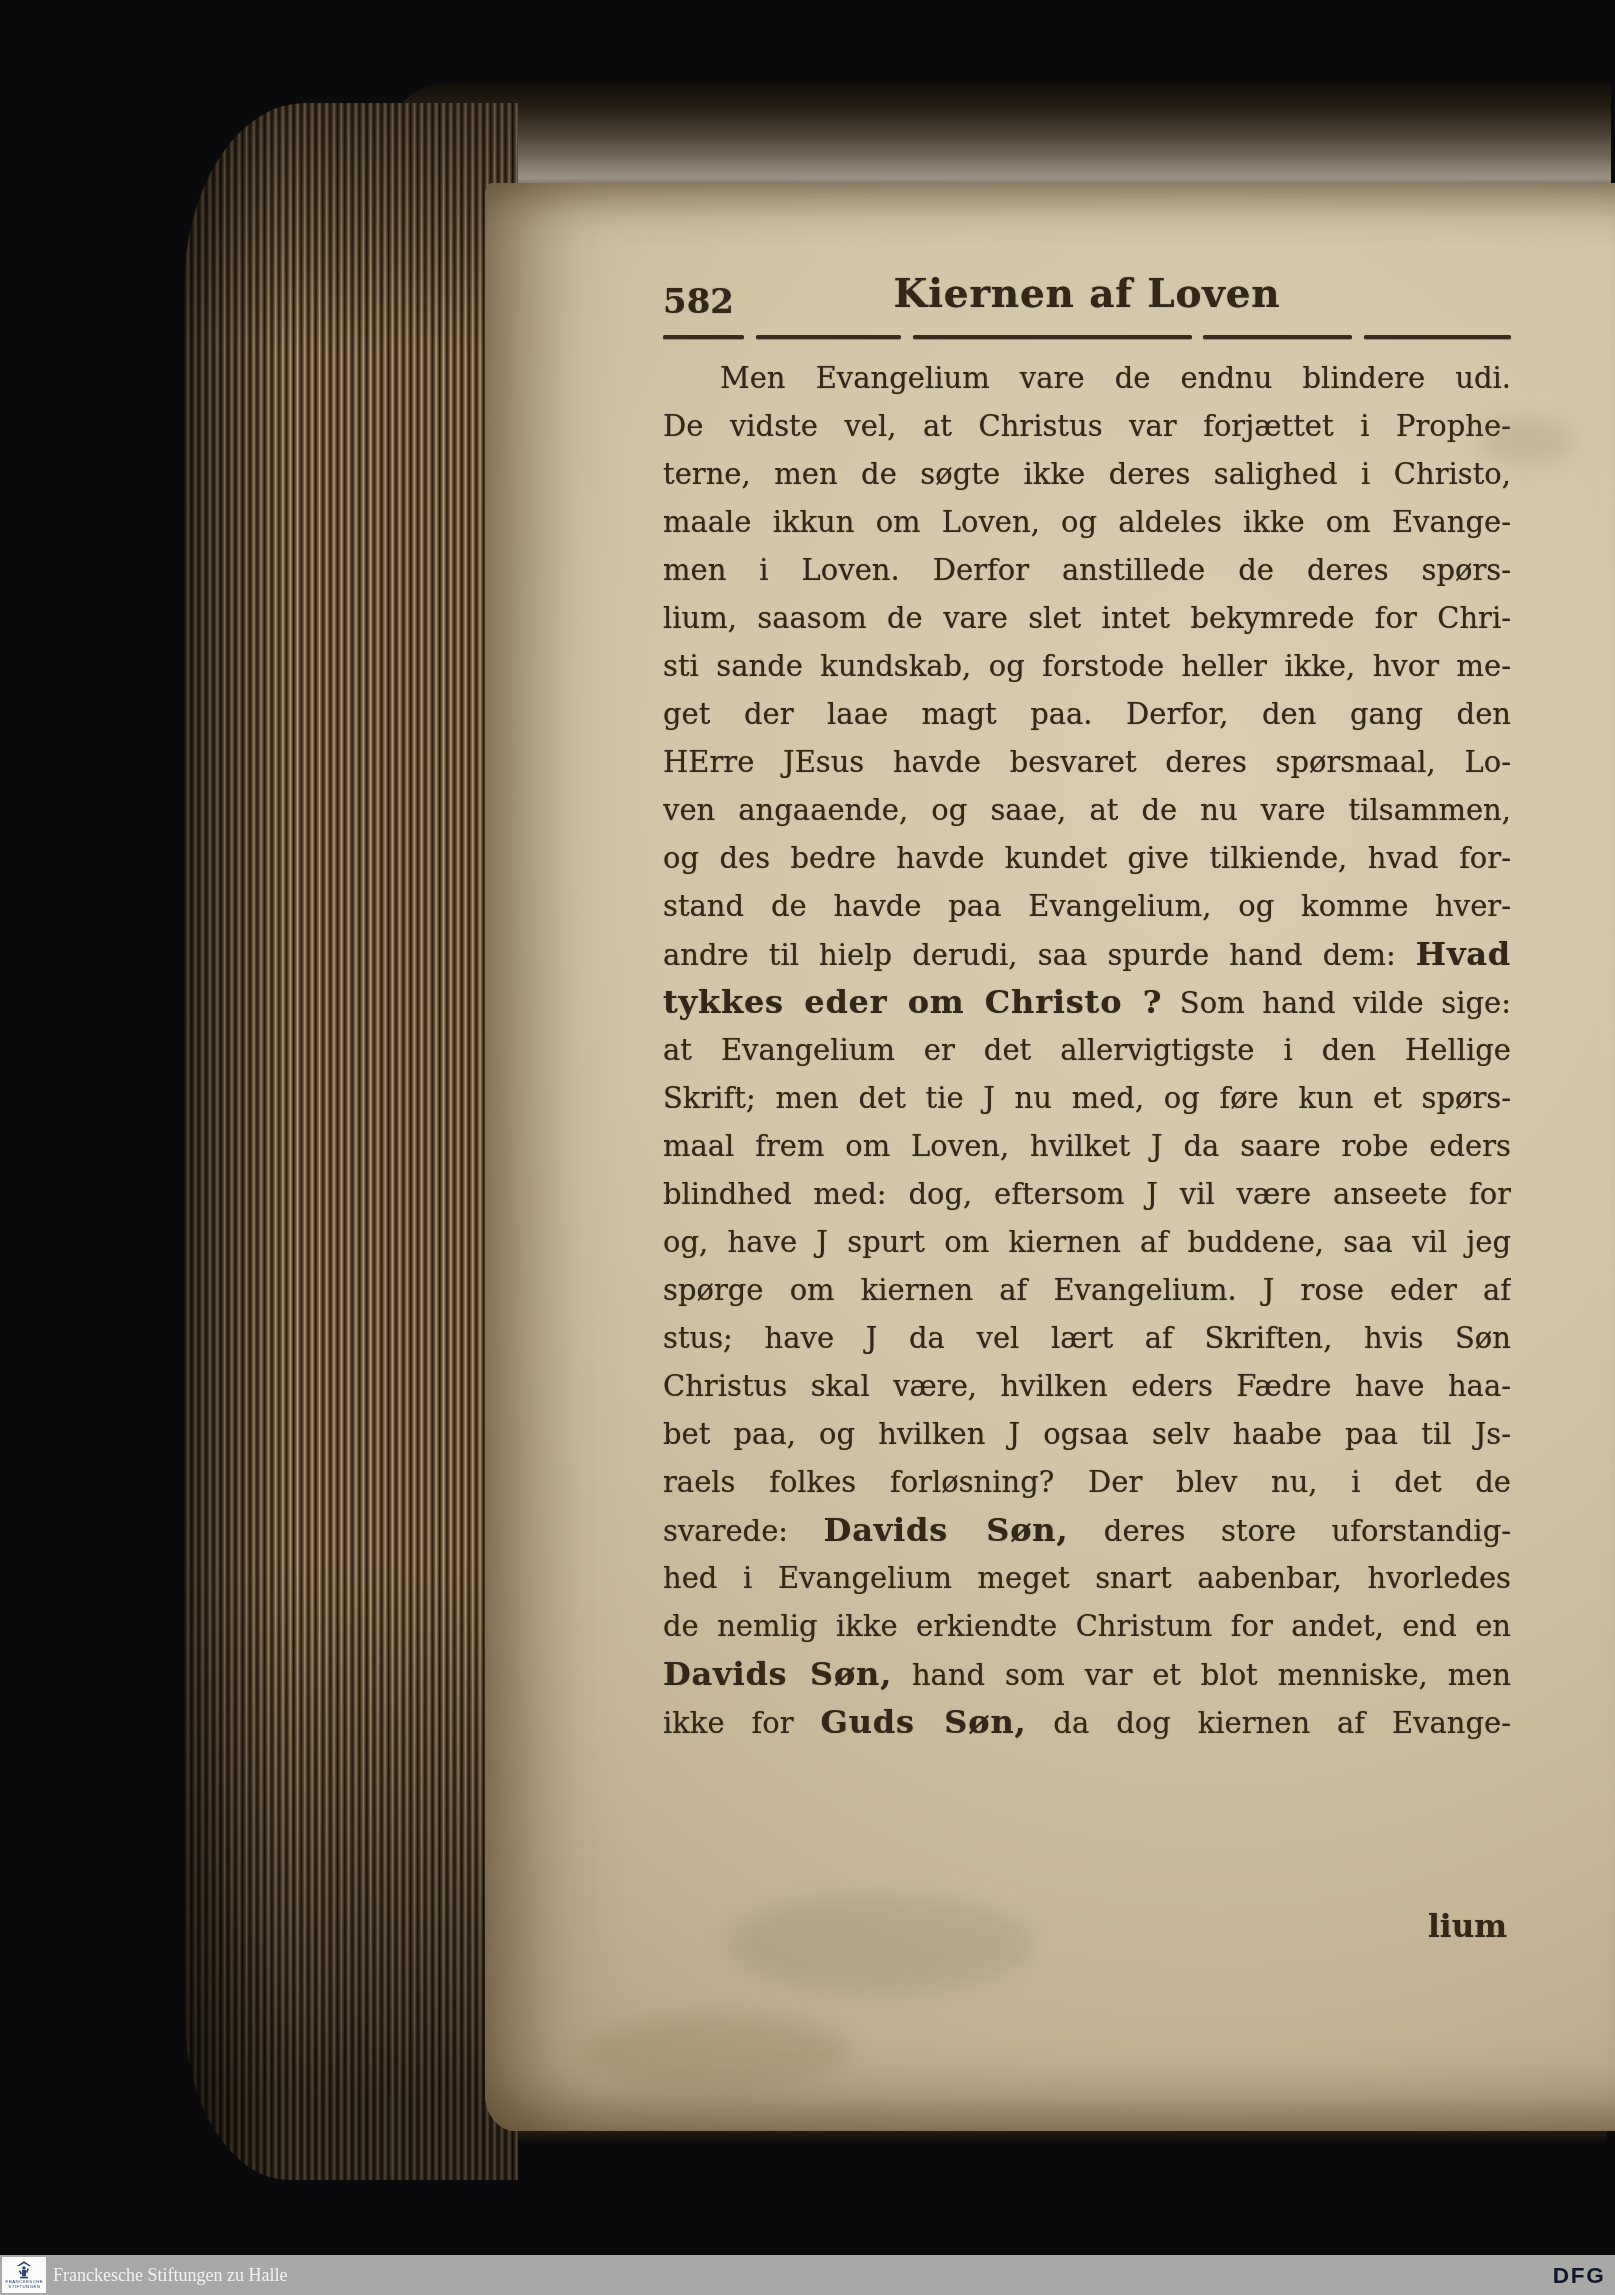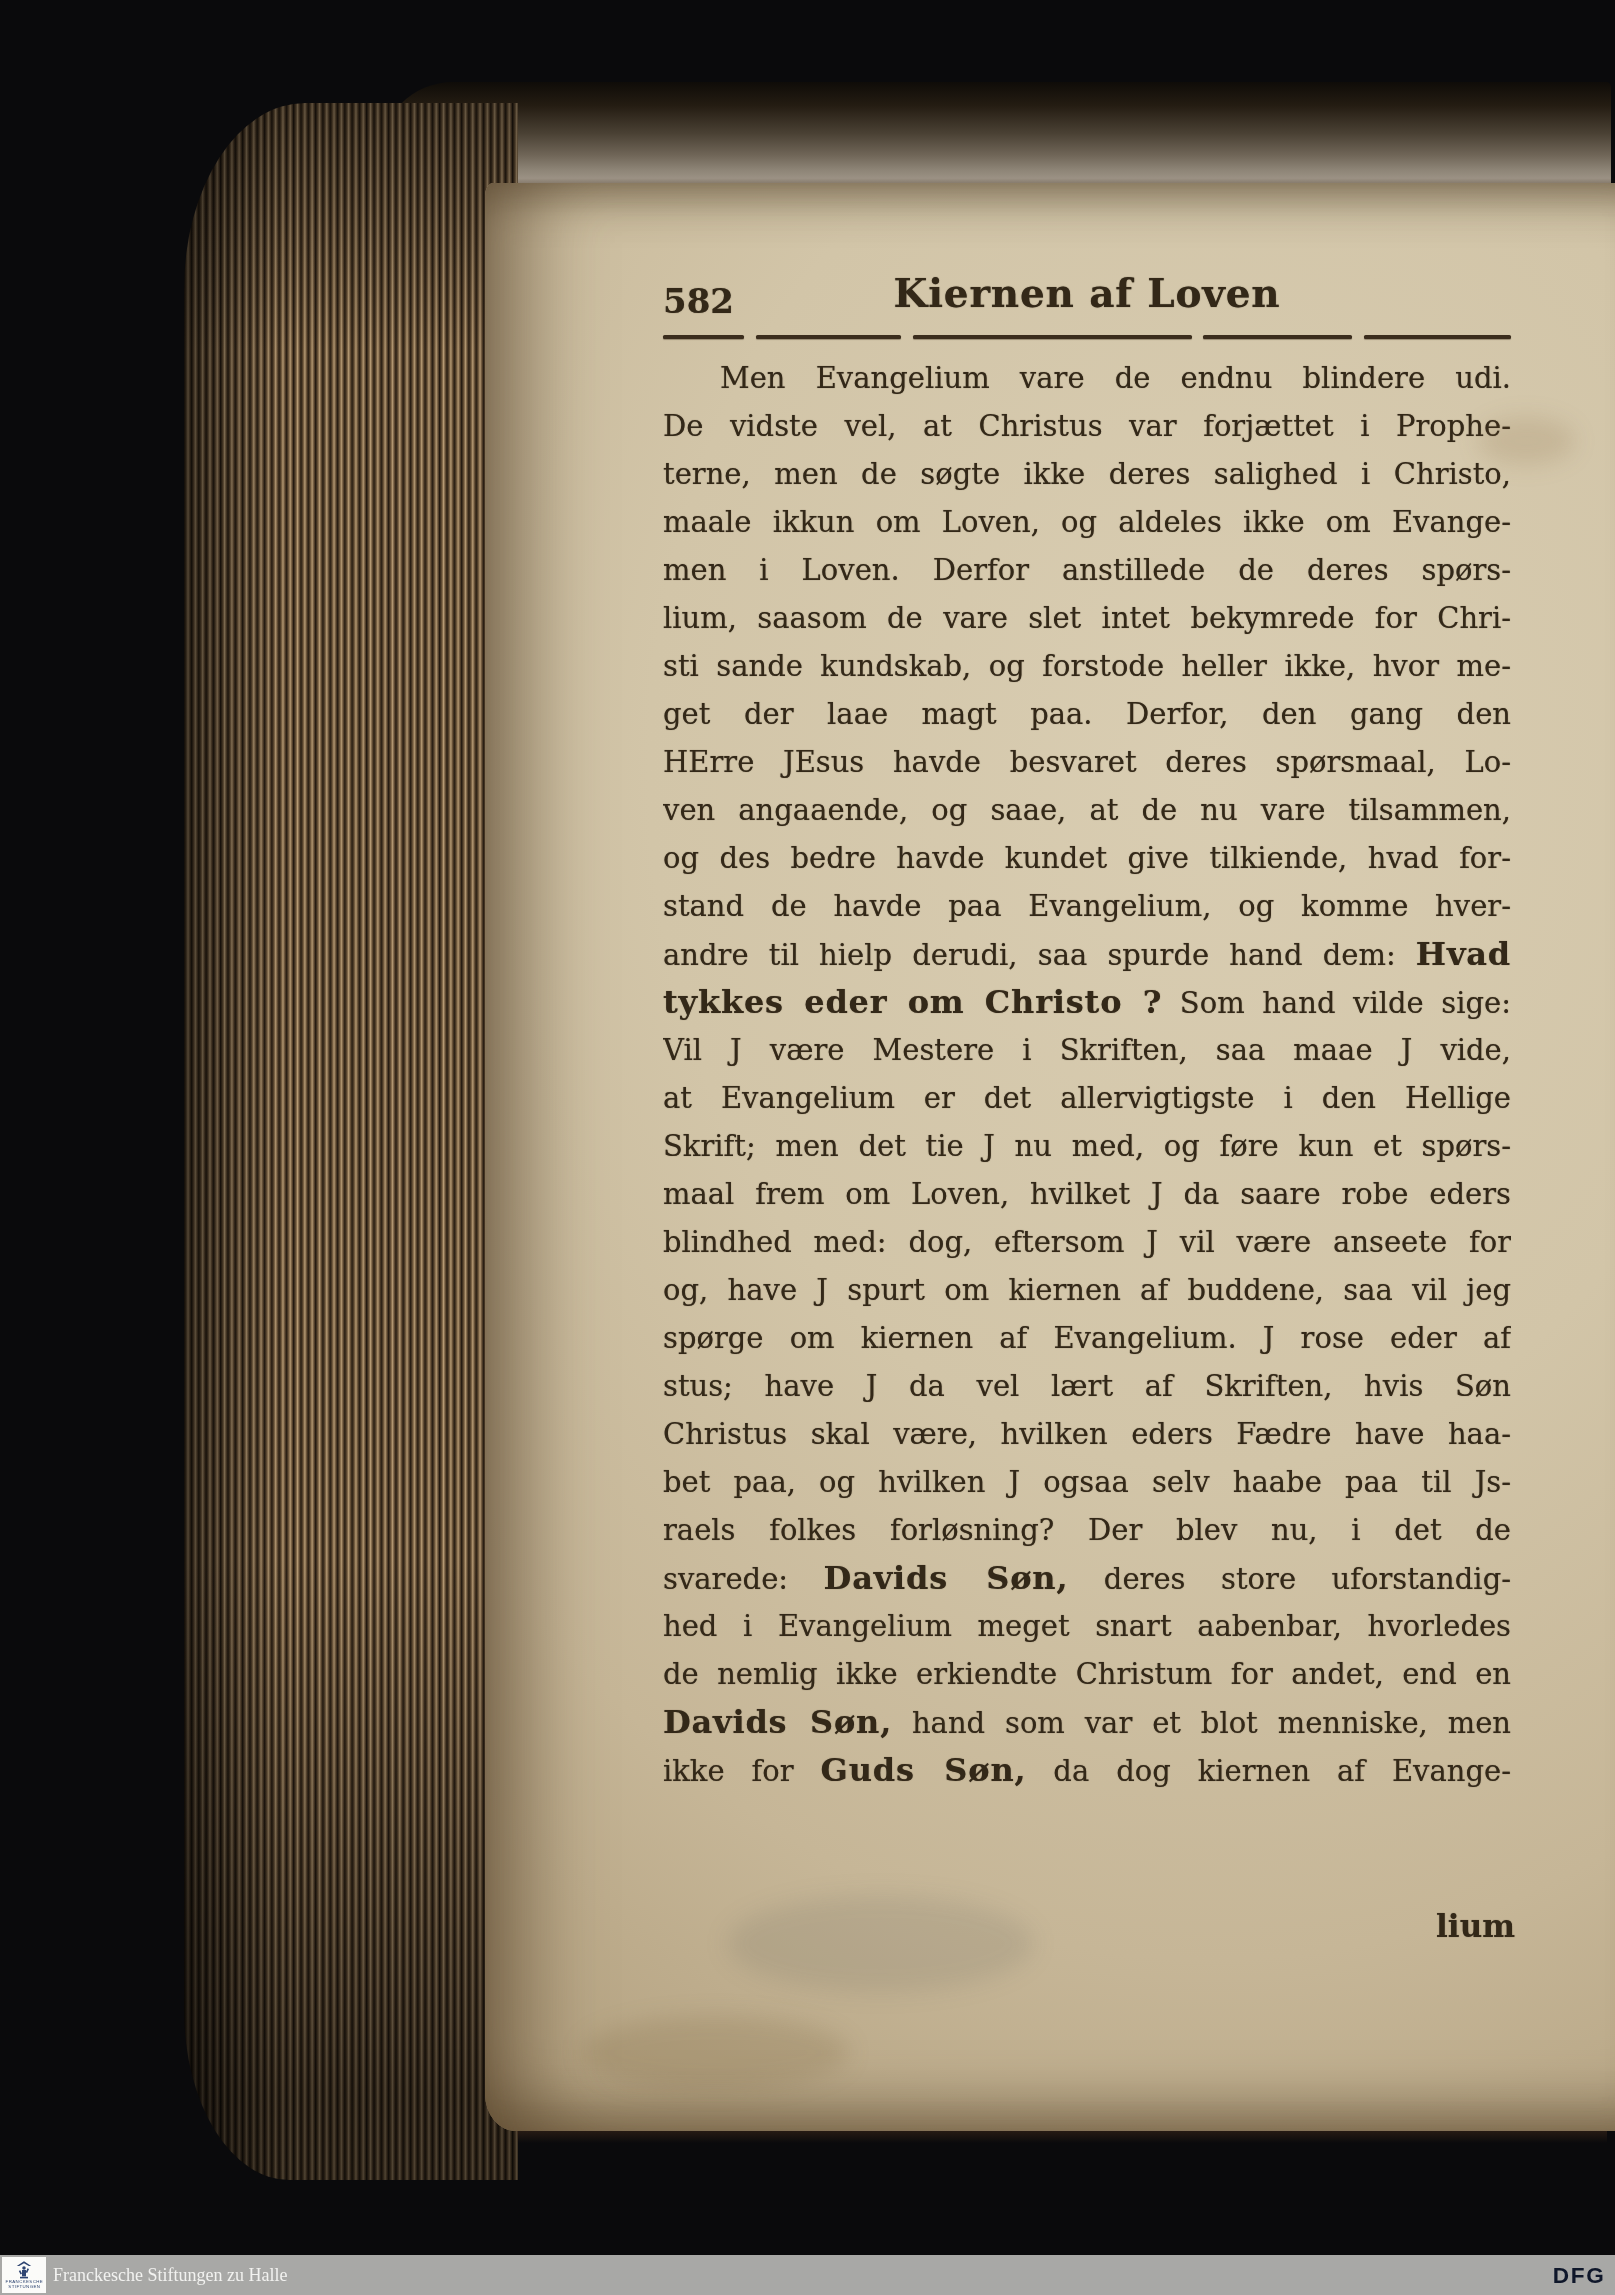--- a/index.html
+++ b/index.html
@@ -74,21 +74,21 @@
     text-shadow:0 0 1px rgba(40,30,18,.55);
   }
   .body-text .line{
     height:48px; overflow:hidden;
     text-align:justify; text-align-last:justify;
   }
   .body-text .line:first-child{text-indent:57px;}
   .body-text .em{font-size:32px; font-weight:bold; letter-spacing:0.8px;}
 
   .catchword{
-    position:absolute; left:182px; top:1725px; width:848px;
+    position:absolute; left:174px; top:1725px; width:848px;
     text-align:right; font-size:31px; font-weight:bold;
     text-shadow:0 0 1px rgba(40,30,18,.55);
   }
 
   
   .footer-bar{
     position:absolute; left:0; right:0; bottom:0; height:40px;
     background:#a8a8a6; z-index:10;
   }
   .logo-box{
@@ -146,21 +146,20 @@
         <div class="line"><span>men i Loven.  Derfor anstillede de deres spørs-</span></div>
         <div class="line"><span>lium, saasom de vare slet intet bekymrede for Chri-</span></div>
         <div class="line"><span>sti sande kundskab, og forstode heller ikke, hvor me-</span></div>
         <div class="line"><span>get der laae magt paa.  Derfor, den gang den</span></div>
         <div class="line"><span>HErre JEsus havde besvaret deres spørsmaal, Lo-</span></div>
         <div class="line"><span>ven angaaende, og saae, at de nu vare tilsammen,</span></div>
         <div class="line"><span>og des bedre havde kundet give tilkiende, hvad for-</span></div>
         <div class="line"><span>stand de havde paa Evangelium, og komme hver-</span></div>
         <div class="line"><span>andre til hielp derudi, saa spurde hand dem: </span><span class="em">Hvad</span></div>
         <div class="line"><span class="em">tykkes eder om Christo ?</span><span> Som hand vilde sige:</span></div>
-        <div class="line"><span>Vil J være Mestere i Skriften, saa maae J vide,</span></div>
         <div class="line"><span>at Evangelium er det allervigtigste i den Hellige</span></div>
         <div class="line"><span>Skrift; men det tie J nu med, og føre kun et spørs-</span></div>
         <div class="line"><span>maal frem om Loven, hvilket J da saare robe eders</span></div>
         <div class="line"><span>blindhed med: dog, eftersom J vil være anseete for</span></div>
         <div class="line"><span>og, have J spurt om kiernen af buddene, saa vil jeg</span></div>
         <div class="line"><span>spørge om kiernen af Evangelium.  J rose eder af</span></div>
         <div class="line"><span>stus; have J da vel lært af Skriften, hvis Søn</span></div>
         <div class="line"><span>Christus skal være, hvilken eders Fædre have haa-</span></div>
         <div class="line"><span>bet paa, og hvilken J ogsaa selv haabe paa til Js-</span></div>
         <div class="line"><span>raels folkes forløsning? Der blev nu, i det de</span></div>

